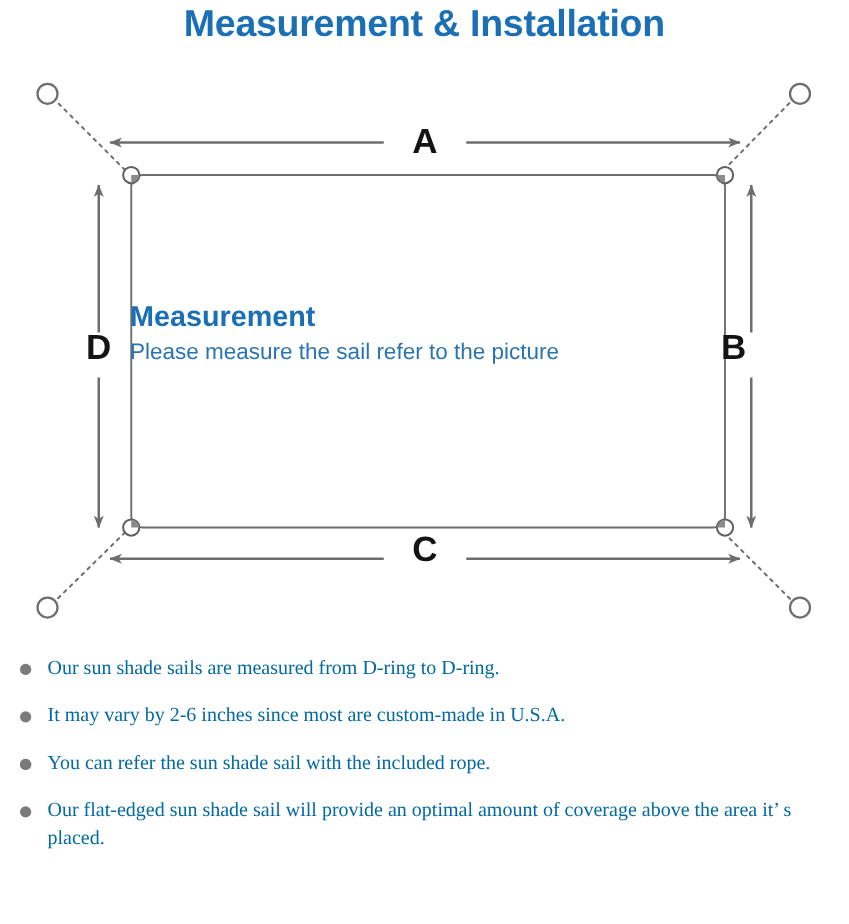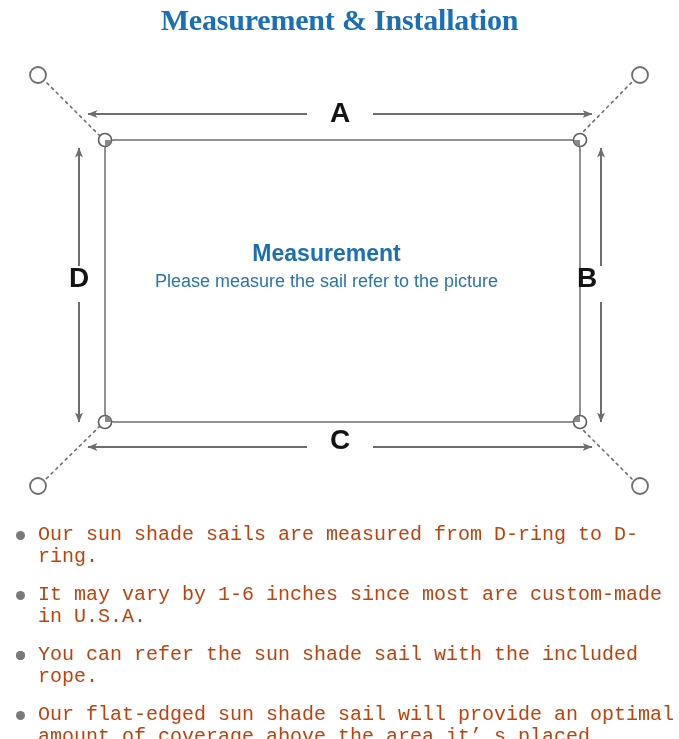--- a/index.html
+++ b/index.html
@@ -28,39 +28,38 @@
     position: absolute;
     left: 0;
     top: 0;
     width: 679px;
     text-align: center;
     font-size: 30px;
     font-weight: bold;
     color: #1a6fb5;
     letter-spacing: -0.2px;
     line-height: 40px;
-    font-family: Liberation Serif, serif;
+    font-family: Liberation Sans, sans-serif;
   }
 
   
   .diagram {
     position: absolute;
     left: 0;
     top: 44px;
     width: 679px;
     height: 470px;
   }
 
   
   .center-label {
     position: absolute;
-    left: 89px;
+    left: 104px;
     top: 238px;
     width: 475px;
-    text-align: center;
     pointer-events: none;
   }
   .center-title {
     font-size: 23px;
     font-weight: bold;
     color: #1a6fb5;
     line-height: 30px;
     font-family: "Liberation Sans", sans-serif;
   }
   .center-sub {
@@ -90,24 +89,24 @@
   .notes {
     position: absolute;
     left: 10px;
     top: 524px;
     width: 665px;
   }
   .note {
     position: relative;
     padding-left: 28px;
     margin-bottom: 16px;
-    font-size: 20px;
+    font-size: 16px;
     line-height: 22px;
-    color: #c2410c;
-    font-family: Liberation Mono, monospace;
+    color: #0369a1;
+    font-family: Liberation Serif, serif;
   }
   .note:last-child { margin-bottom: 0; }
   .note .bullet {
     position: absolute;
     left: 6px;
     top: 7px;
     width: 9px;
     height: 9px;
     border-radius: 50%;
     background: #7a7a7a;
@@ -193,21 +192,21 @@
   <div class="dim-letter dim-C">C</div>
   <div class="dim-letter dim-D">D</div>
 
   <div class="notes">
     <div class="note">
       <span class="bullet"></span>
       <span>Our sun shade sails are measured from D-ring to D-ring.</span>
     </div>
     <div class="note">
       <span class="bullet"></span>
-      <span>It may vary by 1-6 inches since most are custom-made in U.S.A.</span>
+      <span>It may vary by 2-6 inches since most are custom-made in U.S.A.</span>
     </div>
     <div class="note">
       <span class="bullet"></span>
     </div>
     <div class="note">
       <span class="bullet"></span>
       <span>You can refer the sun shade sail with the included rope.</span>
     </div>
     <div class="note">
       <span class="bullet"></span>

